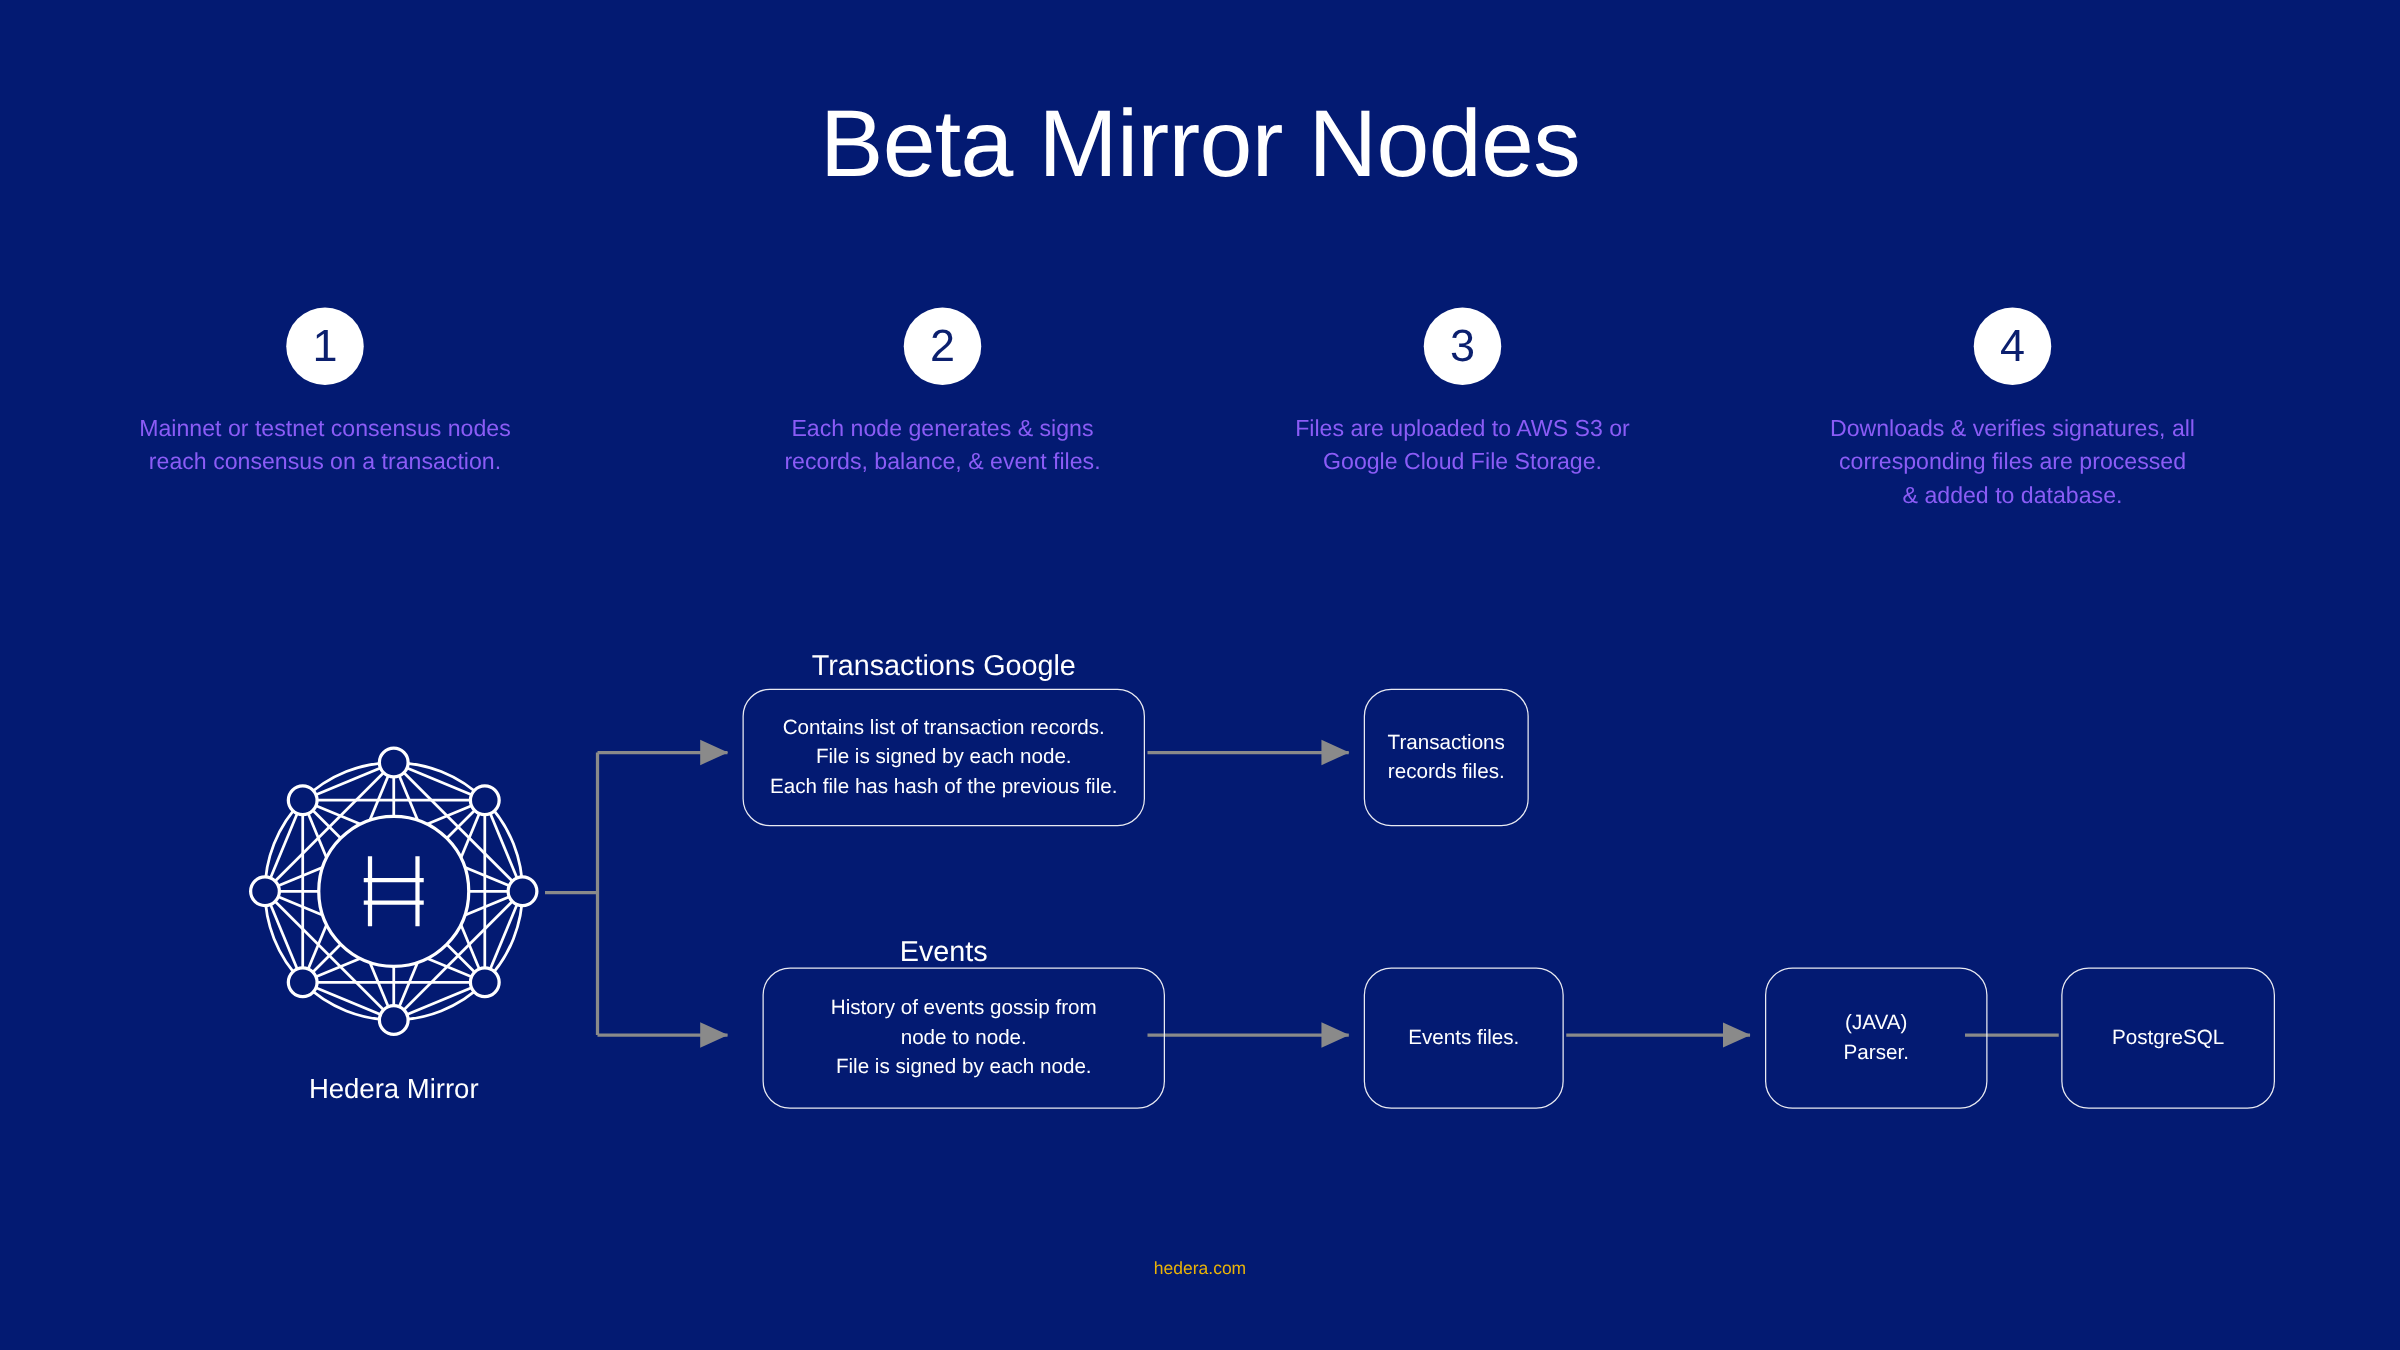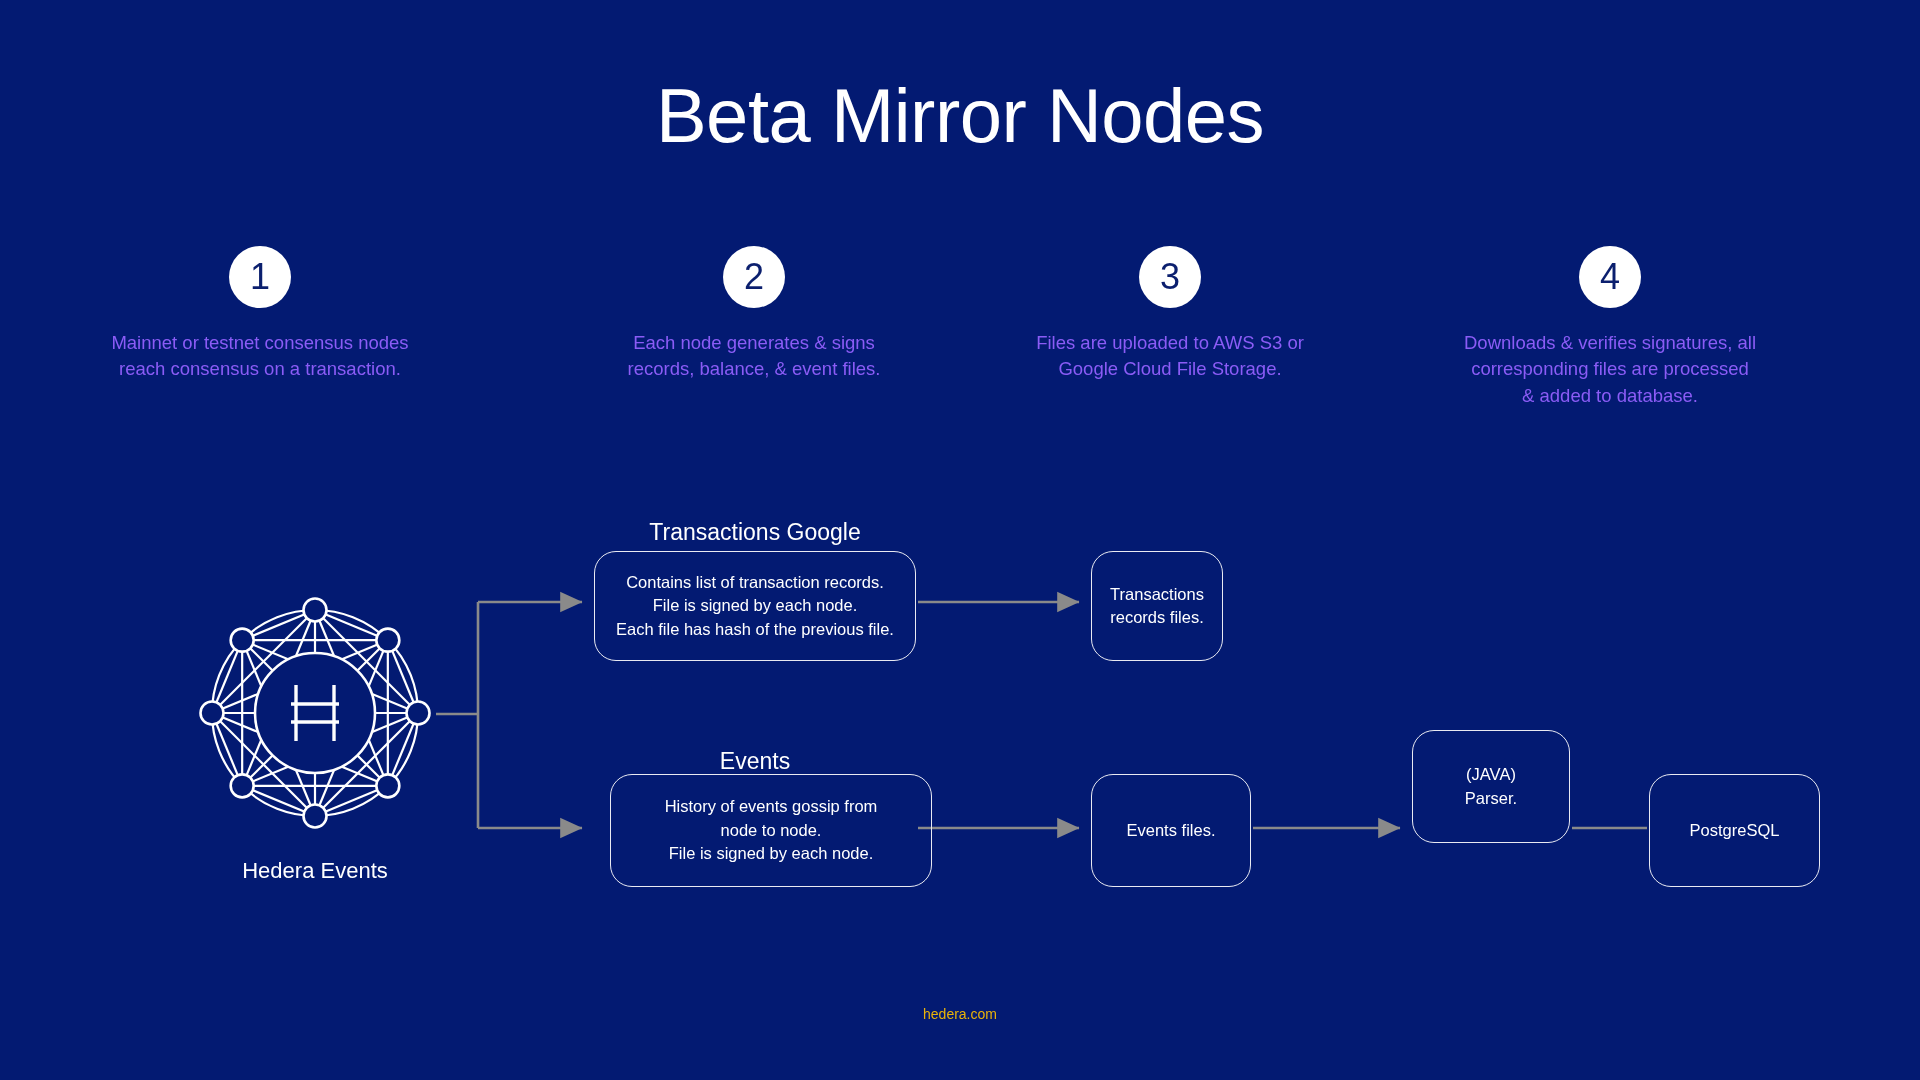--- a/index.html
+++ b/index.html
@@ -94,21 +94,21 @@
     font-weight: 300;
     color: #ffffff;
     white-space: nowrap;
   }
 
   
   #box-tx-detail   { left: 594px;  top: 551px; width: 322px; height: 110px; }
   #box-events-detail{ left: 610px; top: 774px; width: 322px; height: 113px; }
   #box-tx-files    { left: 1091px; top: 551px; width: 132px; height: 110px; }
   #box-events-files{ left: 1091px; top: 774px; width: 160px; height: 113px; }
-  #box-parser      { left: 1412px; top: 730px; width: 158px; height: 113px; }
+  #box-parser      { left: 1412px; top: 774px; width: 178px; height: 113px; }
   #box-postgres    { left: 1649px; top: 774px; width: 171px; height: 113px; }
 
   #caption-tx      { left: 594px; top: 519px; width: 322px; }
   #caption-events  { left: 594px; top: 748px; width: 322px; }
 
   
   #connectors {
     position: absolute;
     left: 0; top: 0;
     width: 1920px; height: 1080px;
@@ -225,21 +225,21 @@
       <circle cx="125" cy="125" r="60" stroke="#ffffff" stroke-width="2.6" fill="#031a72"></circle>
 
       <g stroke="#ffffff" stroke-width="3.4" fill="none" stroke-linecap="butt">
         <line x1="106" y1="97" x2="106" y2="153"></line>
         <line x1="144" y1="97" x2="144" y2="153"></line>
         <line x1="101" y1="116" x2="149" y2="116"></line>
         <line x1="101" y1="134" x2="149" y2="134"></line>
       </g>
     </svg>
   </div>
-  <div id="hedera-network-label">Hedera Events</div>
+  <div id="hedera-network-label">Hedera Mirror</div>
 
   <div class="box-caption" id="caption-tx">Transactions Google</div>
   <div class="box-caption" id="caption-events">Events</div>
 
   <div class="flow-box" id="box-tx-detail">Contains list of transaction records.
 File is signed by each node.
 Each file has hash of the previous file.</div>
   <div class="flow-box" id="box-events-detail">History of events gossip from
 node to node.
 File is signed by each node.</div>

